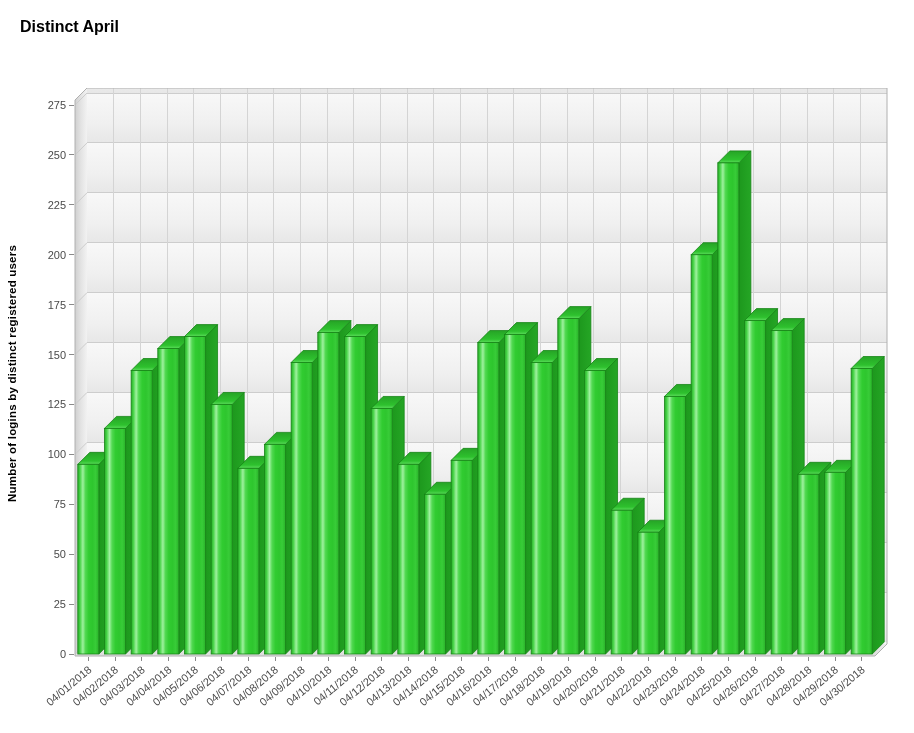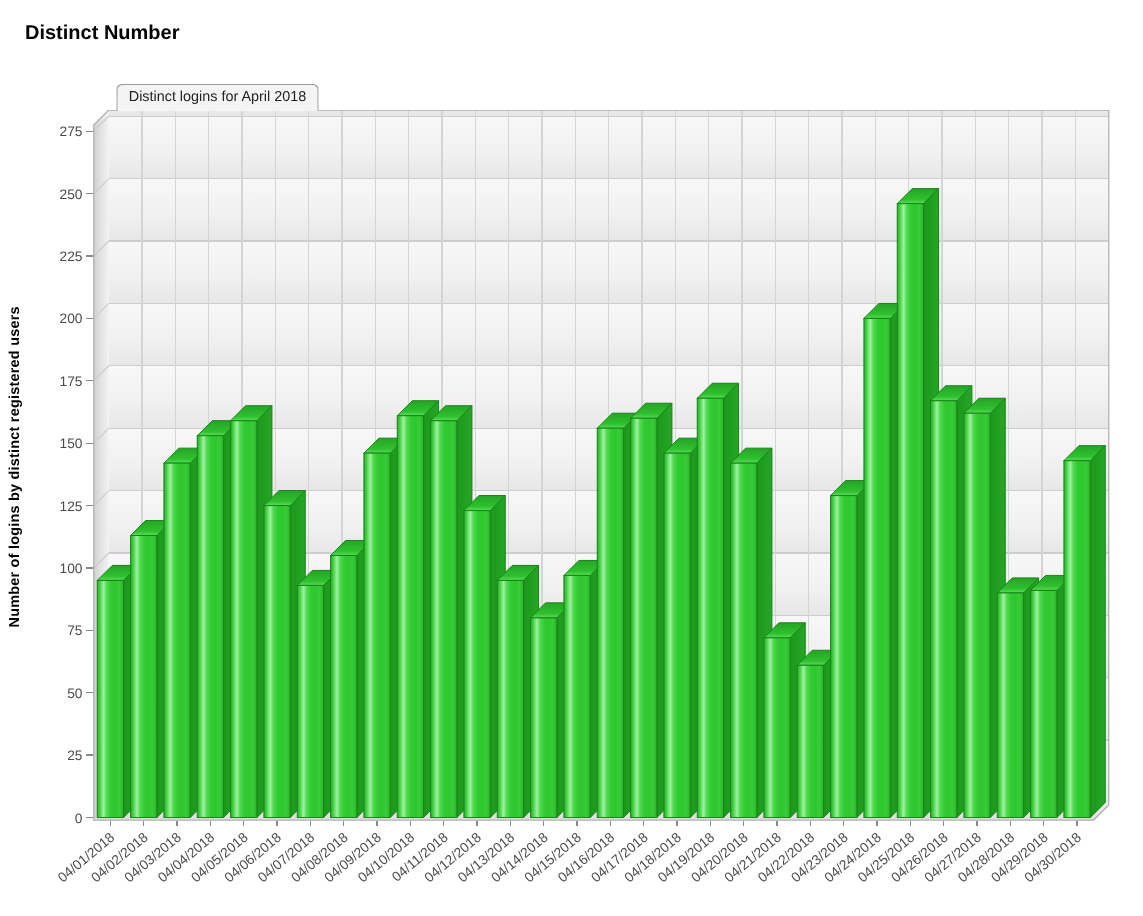--- a/index.html
+++ b/index.html
@@ -11,25 +11,24 @@
        font-size:11.5px;color:#222;padding:4px 9px 0 9px;white-space:nowrap;}
   .ytitle{position:absolute;left:6px;top:88px;height:570px;display:flex;align-items:center;z-index:2;}
   .ytitle span{writing-mode:vertical-rl;transform:rotate(180deg);font-size:11.5px;font-weight:bold;color:#000;letter-spacing:.2px;}
   .chart-area{position:absolute;left:35px;top:88px;width:879px;height:645px;}
   .chart-area text{font-family:"Liberation Sans",sans-serif;}
 </style>
 </head>
 <body>
 
 <div class="page">
-  <h1 class="title">Distinct Number</h1>
+  <h1 class="title">Distinct April</h1>
   <div class="ytitle">
     <span>Number of logins by distinct registered users</span>
   </div>
-  <div class="tab">Distinct logins for April 2018</div>
   <div class="chart-area" id="chart-area"><svg width="879" height="645">
         <defs>
           <linearGradient id="gF" x1="0" y1="0" x2="1" y2="0">
             <stop offset="0" stop-color="#2aa82a"></stop>
             <stop offset="0.1" stop-color="#44d244"></stop>
             <stop offset="0.24" stop-color="#9ff19f"></stop>
             <stop offset="0.36" stop-color="#52d952"></stop>
             <stop offset="0.52" stop-color="#31cc31"></stop>
             <stop offset="0.7" stop-color="#2ec62e"></stop>
             <stop offset="0.84" stop-color="#38cc38"></stop>

